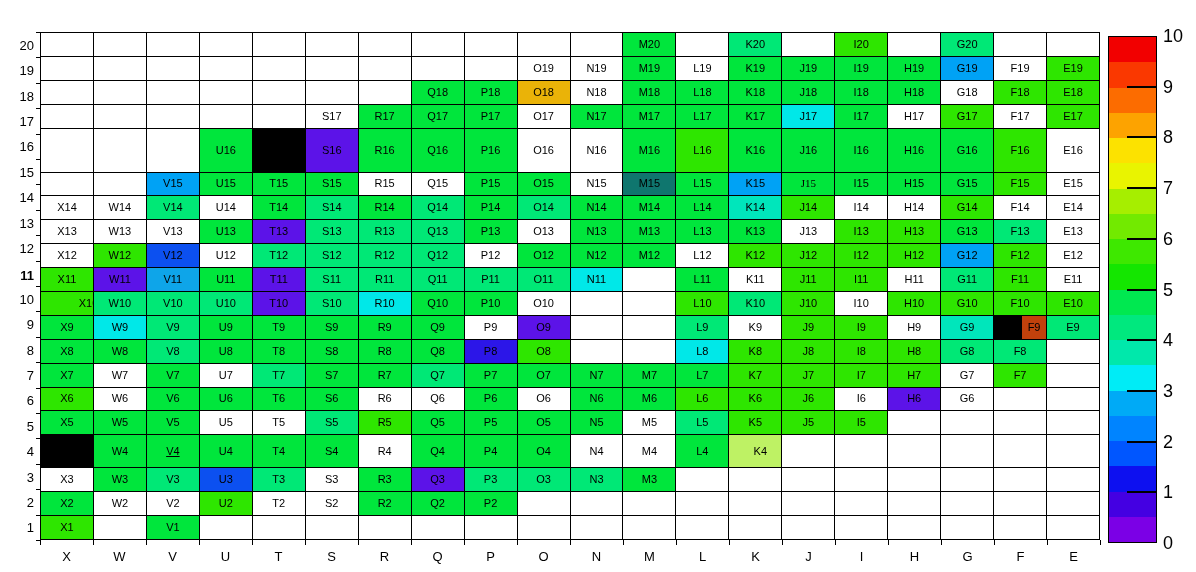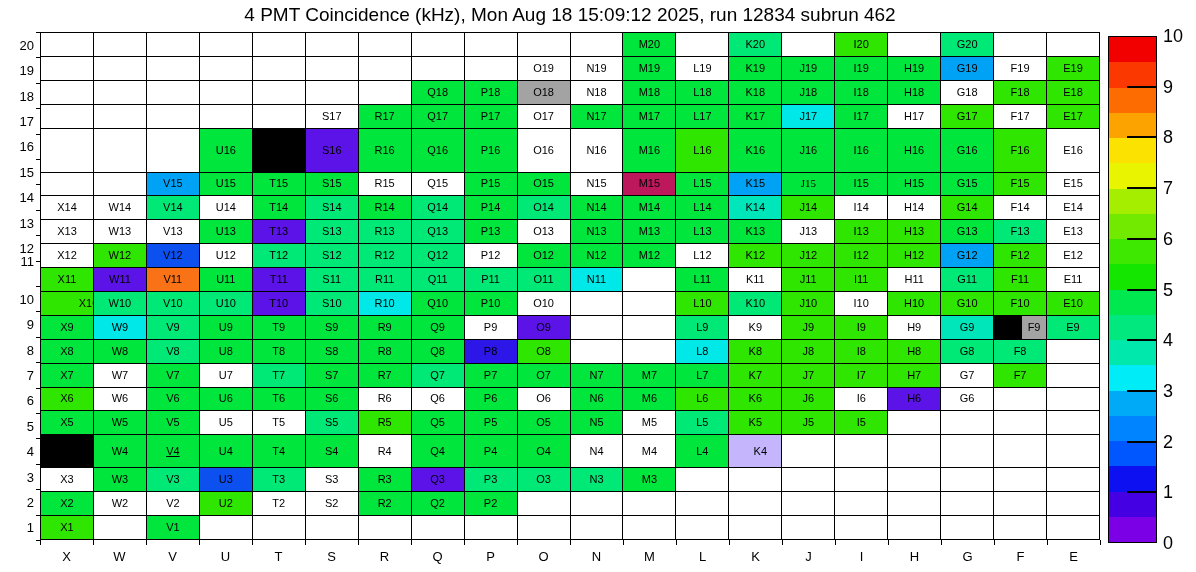--- a/index.html
+++ b/index.html
@@ -24,21 +24,20 @@
         flex-direction:column;}
   .cband{flex:1 1 0;}
   .ctick{position:absolute;height:2px;width:30px;background:#000;left:1127px;}
   .clab{position:absolute;left:1163px;width:34px;text-align:left;font-size:18px;
         transform:translateY(-50%);}
 </style>
 </head>
 <body>
 
 <div class="figure">
-  <div class="title">4 PMT Coincidence (kHz), Mon Aug 18 15:09:12 2025, run 12834 subrun 462</div>
   <div class="grid" id="grid">
       <div class="cell"></div>
       <div class="cell"></div>
       <div class="cell"></div>
       <div class="cell"></div>
       <div class="cell"></div>
       <div class="cell"></div>
       <div class="cell"></div>
       <div class="cell"></div>
       <div class="cell"></div>
@@ -75,21 +74,21 @@
       <div class="cell" style="background: rgb(46, 230, 0);">E19</div>
       <div class="cell"></div>
       <div class="cell"></div>
       <div class="cell"></div>
       <div class="cell"></div>
       <div class="cell"></div>
       <div class="cell"></div>
       <div class="cell"></div>
       <div class="cell" style="background: rgb(0, 230, 60);">Q18</div>
       <div class="cell" style="background: rgb(0, 230, 60);">P18</div>
-      <div class="cell" style="background: #a3a3a3; text-align: center;">O18</div>
+      <div class="cell" style="background: #eab308; text-align: center;">O18</div>
       <div class="cell" style="background: rgb(255, 255, 255);">N18</div>
       <div class="cell" style="background: rgb(0, 230, 60);">M18</div>
       <div class="cell" style="background: rgb(0, 230, 60);">L18</div>
       <div class="cell" style="background: rgb(0, 230, 60);">K18</div>
       <div class="cell" style="background: rgb(0, 230, 60);">J18</div>
       <div class="cell" style="background: rgb(0, 230, 60);">I18</div>
       <div class="cell" style="background: rgb(0, 230, 60);">H18</div>
       <div class="cell" style="background: rgb(255, 255, 255);">G18</div>
       <div class="cell" style="background: rgb(46, 230, 0);">F18</div>
       <div class="cell" style="background: rgb(46, 230, 0);">E18</div>
@@ -137,21 +136,21 @@
       <div class="cell"></div>
       <div class="cell" style="background: rgb(0, 162, 245);">V15</div>
       <div class="cell" style="background: rgb(0, 230, 60);">U15</div>
       <div class="cell" style="background: rgb(0, 230, 60);">T15</div>
       <div class="cell" style="background: rgb(0, 230, 60);">S15</div>
       <div class="cell" style="background: rgb(255, 255, 255);">R15</div>
       <div class="cell" style="background: rgb(255, 255, 255);">Q15</div>
       <div class="cell" style="background: rgb(0, 230, 60);">P15</div>
       <div class="cell" style="background: rgb(0, 230, 60);">O15</div>
       <div class="cell" style="background: rgb(255, 255, 255);">N15</div>
-      <div class="cell" style="background: #be185d;">M15</div>
+      <div class="cell" style="background: #0f766e;">M15</div>
       <div class="cell" style="background: rgb(0, 230, 60);">L15</div>
       <div class="cell" style="background: rgb(0, 162, 245);">K15</div>
       <div class="cell" style="background: rgb(0, 230, 60); font-family: Liberation Serif, serif;">J15</div>
       <div class="cell" style="background: rgb(0, 230, 60);">I15</div>
       <div class="cell" style="background: rgb(0, 230, 60);">H15</div>
       <div class="cell" style="background: rgb(0, 230, 60);">G15</div>
       <div class="cell" style="background: rgb(46, 230, 0);">F15</div>
       <div class="cell" style="background: rgb(255, 255, 255);">E15</div>
       <div class="cell" style="background: rgb(255, 255, 255);">X14</div>
       <div class="cell" style="background: rgb(255, 255, 255);">W14</div>
@@ -208,21 +207,21 @@
       <div class="cell" style="background: rgb(255, 255, 255);">L12</div>
       <div class="cell" style="background: rgb(46, 230, 0);">K12</div>
       <div class="cell" style="background: rgb(46, 230, 0);">J12</div>
       <div class="cell" style="background: rgb(46, 230, 0);">I12</div>
       <div class="cell" style="background: rgb(46, 230, 0);">H12</div>
       <div class="cell" style="background: rgb(0, 162, 245);">G12</div>
       <div class="cell" style="background: rgb(46, 230, 0);">F12</div>
       <div class="cell" style="background: rgb(255, 255, 255); text-align: right;">E12</div>
       <div class="cell" style="background: rgb(46, 230, 0);">X11</div>
       <div class="cell" style="background: rgb(92, 19, 232);">W11</div>
-      <div class="cell" style="background: #f97316;">V11</div>
+      <div class="cell" style="background: #0ea5e9;">V11</div>
       <div class="cell" style="background: rgb(0, 230, 60);">U11</div>
       <div class="cell" style="background: rgb(92, 19, 232);">T11</div>
       <div class="cell" style="background: rgb(0, 232, 118);">S11</div>
       <div class="cell" style="background: rgb(0, 232, 118);">R11</div>
       <div class="cell" style="background: rgb(0, 232, 118);">Q11</div>
       <div class="cell" style="background: rgb(0, 232, 118);">P11</div>
       <div class="cell" style="background: rgb(0, 232, 118);">O11</div>
       <div class="cell" style="background: rgb(0, 232, 232);">N11</div>
       <div class="cell"></div>
       <div class="cell" style="background: rgb(0, 230, 60);">L11</div>
@@ -264,21 +263,21 @@
       <div class="cell" style="background: rgb(255, 255, 255);">P9</div>
       <div class="cell" style="background: rgb(92, 19, 232);">O9</div>
       <div class="cell"></div>
       <div class="cell"></div>
       <div class="cell" style="background: rgb(0, 232, 118);">L9</div>
       <div class="cell" style="background: rgb(255, 255, 255);">K9</div>
       <div class="cell" style="background: rgb(46, 230, 0);">J9</div>
       <div class="cell" style="background: rgb(46, 230, 0);">I9</div>
       <div class="cell" style="background: rgb(255, 255, 255);">H9</div>
       <div class="cell" style="background: rgb(0, 230, 187);">G9</div>
-      <div class="cell" style="background: #a3a3a3; margin-left: 28px;">F9</div>
+      <div class="cell" style="background: #c2410c; margin-left: 28px;">F9</div>
       <div class="cell" style="background: rgb(0, 232, 118);">E9</div>
       <div class="cell" style="background: rgb(0, 230, 60);">X8</div>
       <div class="cell" style="background: rgb(0, 230, 60);">W8</div>
       <div class="cell" style="background: rgb(0, 232, 118);">V8</div>
       <div class="cell" style="background: rgb(0, 230, 60);">U8</div>
       <div class="cell" style="background: rgb(0, 230, 60);">T8</div>
       <div class="cell" style="background: rgb(0, 230, 60);">S8</div>
       <div class="cell" style="background: rgb(0, 230, 60);">R8</div>
       <div class="cell" style="background: rgb(0, 230, 60);">Q8</div>
       <div class="cell" style="background: rgb(44, 22, 232);">P8</div>
@@ -359,21 +358,21 @@
       <div class="cell" style="background: rgb(0, 230, 60);">U4</div>
       <div class="cell" style="background: rgb(0, 230, 60);">T4</div>
       <div class="cell" style="background: rgb(0, 230, 60);">S4</div>
       <div class="cell" style="background: rgb(255, 255, 255);">R4</div>
       <div class="cell" style="background: rgb(0, 230, 60);">Q4</div>
       <div class="cell" style="background: rgb(0, 230, 60);">P4</div>
       <div class="cell" style="background: rgb(0, 230, 60);">O4</div>
       <div class="cell" style="background: rgb(255, 255, 255);">N4</div>
       <div class="cell" style="background: rgb(255, 255, 255);">M4</div>
       <div class="cell" style="background: rgb(0, 230, 60);">L4</div>
-      <div class="cell" style="background: #c4b5fd; padding-left: 10px;">K4</div>
+      <div class="cell" style="background: #bef264; padding-left: 10px;">K4</div>
       <div class="cell"></div>
       <div class="cell"></div>
       <div class="cell"></div>
       <div class="cell"></div>
       <div class="cell"></div>
       <div class="cell"></div>
       <div class="cell" style="background: rgb(255, 255, 255);">X3</div>
       <div class="cell" style="background: rgb(0, 230, 60);">W3</div>
       <div class="cell" style="background: rgb(0, 232, 118);">V3</div>
       <div class="cell" style="background: rgb(12, 80, 240);">U3</div>
@@ -437,21 +436,21 @@
   <div id="yaxis">
       <div class="ylab" style="left: 8px; top: 44.7px;">20</div>
       <div class="ylab" style="left: 8px; top: 70.1px;">19</div>
       <div class="ylab" style="left: 8px; top: 95.5px;">18</div>
       <div class="ylab" style="left: 8px; top: 120.9px;">17</div>
       <div class="ylab" style="left: 8px; top: 146.3px;">16</div>
       <div class="ylab" style="left: 8px; top: 171.7px;">15</div>
       <div class="ylab" style="left: 8px; top: 197.1px;">14</div>
       <div class="ylab" style="left: 8px; top: 222.5px;">13</div>
       <div class="ylab" style="left: 8px; top: 247.9px;">12</div>
-      <div class="ylab" style="left: 8px; top: 261px;">11</div>
+      <div class="ylab" style="left: 8px; top: 275px; font-weight: bold;">11</div>
       <div class="ylab" style="left: 8px; top: 298.7px;">10</div>
       <div class="ylab" style="left: 8px; top: 324.1px;">9</div>
       <div class="ylab" style="left: 8px; top: 349.5px;">8</div>
       <div class="ylab" style="left: 8px; top: 374.9px;">7</div>
       <div class="ylab" style="left: 8px; top: 400.3px;">6</div>
       <div class="ylab" style="left: 8px; top: 425.7px;">5</div>
       <div class="ylab" style="left: 8px; top: 451.1px;">4</div>
       <div class="ylab" style="left: 8px; top: 476.5px;">3</div>
       <div class="ylab" style="left: 8px; top: 501.9px;">2</div>
       <div class="ylab" style="left: 8px; top: 527.3px;">1</div>

